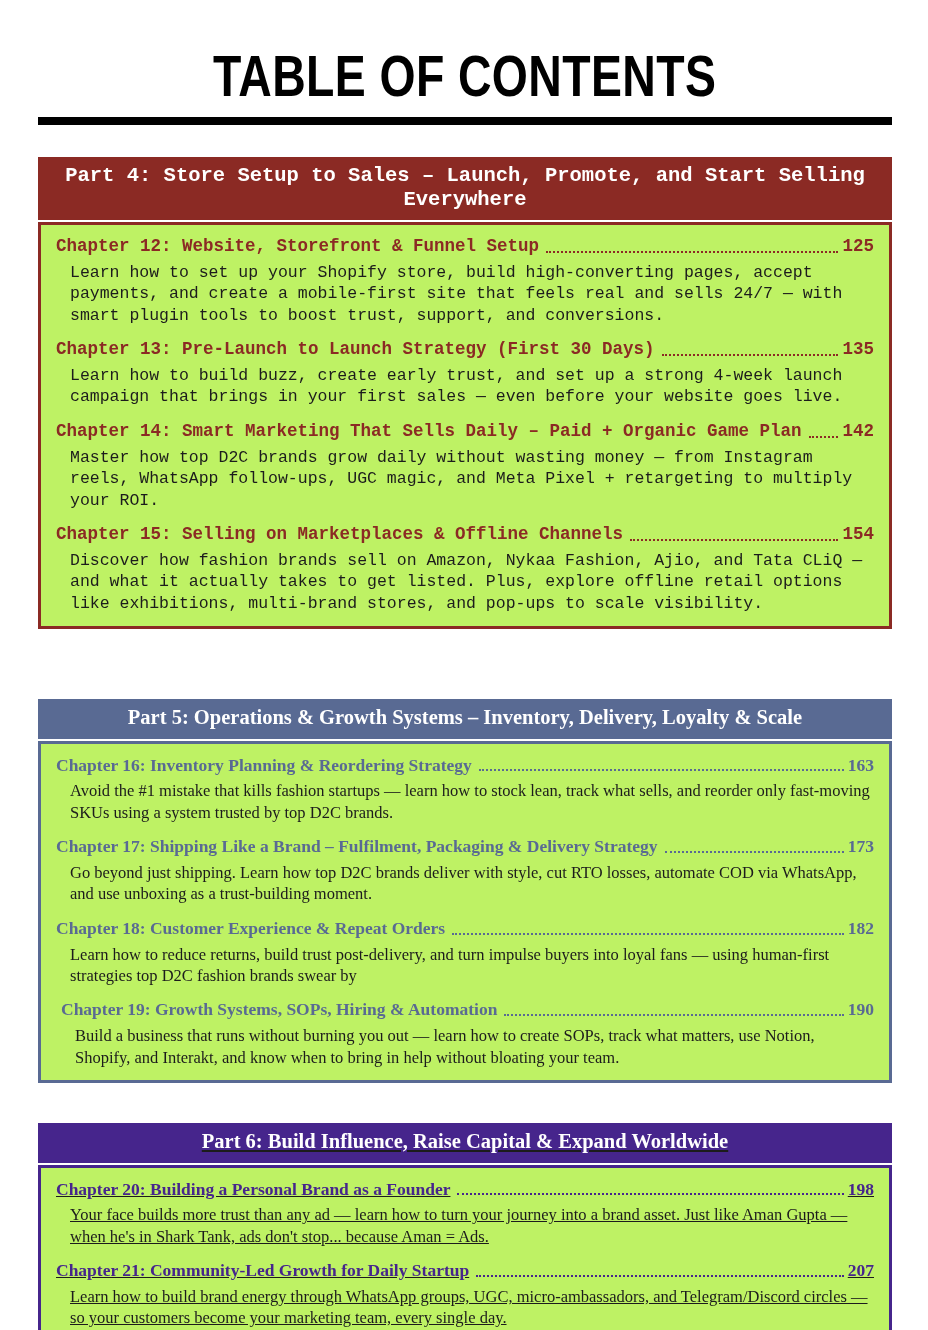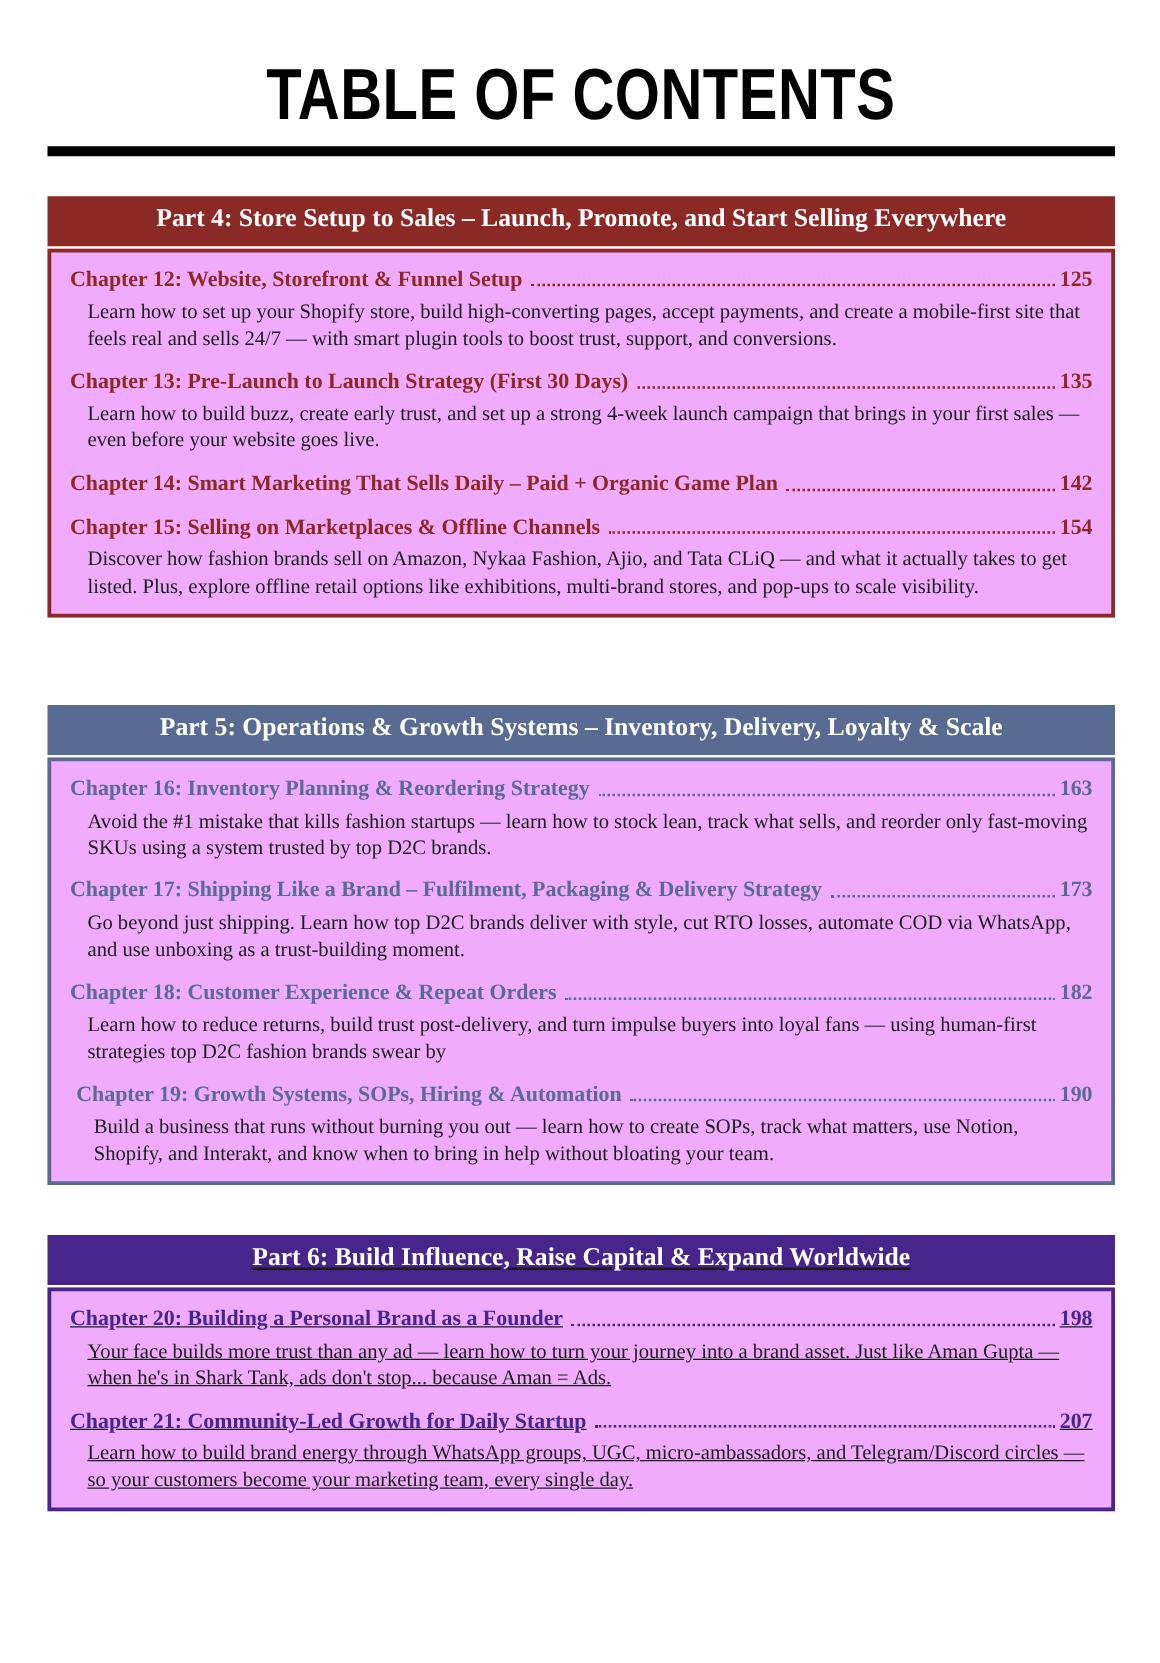--- a/index.html
+++ b/index.html
@@ -23,38 +23,38 @@
     line-height: 0.95;
     letter-spacing: 0.5px;
     transform: scaleX(0.80);
     color: #000;
     white-space: nowrap;
   }
   .title-rule { height: 8px; background: #000; margin: 0 0 0 0; }
 
   
   .part { --accent: #444; }
-  .part-4 { margin-top: 32px; }
+  .part-4 { margin-top: 32px; font-family: Liberation Mono, monospace; }
   .part-5 { margin-top: 70px; }
   .part-6 { margin-top: 40px; text-decoration: underline; }
 
   .part-header {
     background: var(--accent);
     color: #ffffff;
     font-weight: 700;
     font-size: 20.5px;
     line-height: 1.15;
     text-align: center;
     padding: 7px 10px 9px 10px;
   }
   .part-body {
     border: 3px solid var(--accent);
     margin-top: 2px;
     padding: 10px 15px 8px 15px;
-    background: #f0abfc;
+    background: #bef264;
   }
 
   
   .entry { margin-bottom: 12px; }
   .entry:last-child { margin-bottom: 4px; }
   .entry-line {
     display: flex;
     align-items: flex-end;
     color: var(--accent);
     font-weight: 700;
@@ -110,20 +110,21 @@
         </div>
         <p class="entry-desc">Learn how to build buzz, create early trust, and set up a strong 4-week launch campaign that brings in your first sales — even before your website goes live.</p>
       </div>
 
       <div class="entry">
         <div class="entry-line">
           <span class="entry-title">Chapter 14: Smart Marketing That Sells Daily – Paid + Organic Game Plan</span>
           <span class="dots"></span>
           <span class="entry-page">142</span>
         </div>
+        <p class="entry-desc">Master how top D2C brands grow daily without wasting money — from Instagram reels, WhatsApp follow-ups, UGC magic, and Meta Pixel + retargeting to multiply your ROI.</p>
       </div>
 
       <div class="entry">
         <div class="entry-line">
           <span class="entry-title">Chapter 15: Selling on Marketplaces &amp; Offline Channels</span>
           <span class="dots"></span>
           <span class="entry-page">154</span>
         </div>
         <p class="entry-desc">Discover how fashion brands sell on Amazon, Nykaa Fashion, Ajio, and Tata CLiQ — and what it actually takes to get listed. Plus, explore offline retail options like exhibitions, multi-brand stores, and pop-ups to scale visibility.</p>
       </div>

